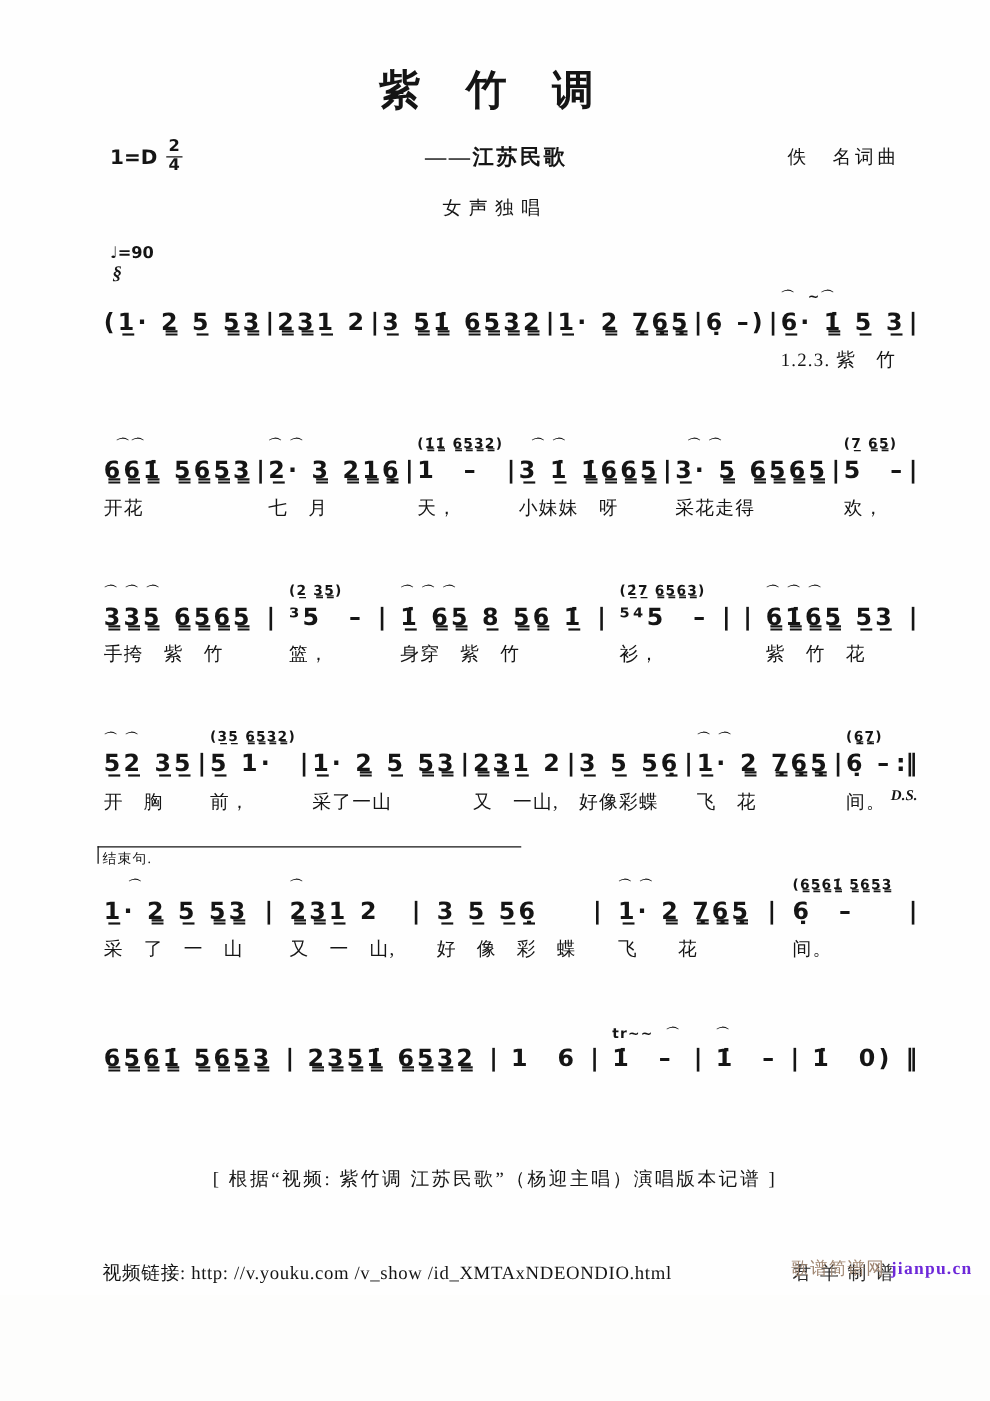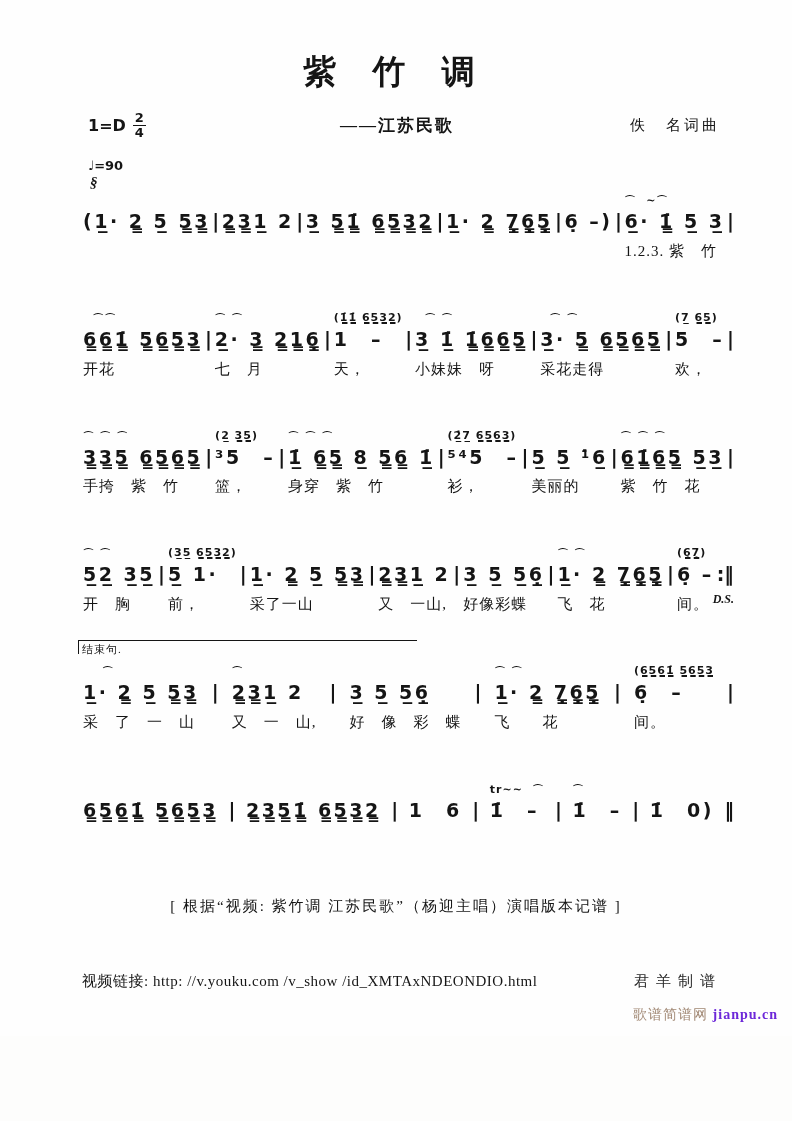--- a/index.html
+++ b/index.html
@@ -77,20 +77,21 @@
       <span>1=D</span>
       <span class="frac">
         <span class="num">2</span>
         <span>4</span>
       </span>
     </div>
     <div class="source">——江苏民歌</div>
     <div class="credit">佚　名词曲</div>
   </div>
 
+  <div class="subtitle">女声独唱</div>
 
   <div class="tempoblock">
     <div class="tempo">♩=90</div>
     <div class="segno">§</div>
   </div>
 
   <div class="score">
       <div class="line">
         <div class="mrow">
           <div class="measure">
@@ -190,25 +191,20 @@
             <div class="notes">1̲̇ 6̳5̳ 8̲ 5̳6̳ 1̲̇</div>
             <div class="lyric">身穿　紫　竹</div>
           </div>
           <div class="bar">|</div>
           <div class="measure">
             <div class="above">(2̲̇7̲ 6̳5̳6̳3̳)</div>
             <div class="notes">⁵⁴5　–</div>
             <div class="lyric">衫，</div>
           </div>
           <div class="bar">|</div>
-          <div class="measure">
-            <div class="above"> </div>
-            <div class="notes">5̲ 5̲ ¹̇6̲</div>
-            <div class="lyric">美丽的</div>
-          </div>
           <div class="bar">|</div>
           <div class="measure">
             <div class="above">⌒ ⌒ ⌒</div>
             <div class="notes">6̳1̳̇6̳5̳ 5̲3̲</div>
             <div class="lyric">紫　竹　花</div>
           </div>
           <div class="bar">|</div>
         </div>
       </div>
       <div class="line">

